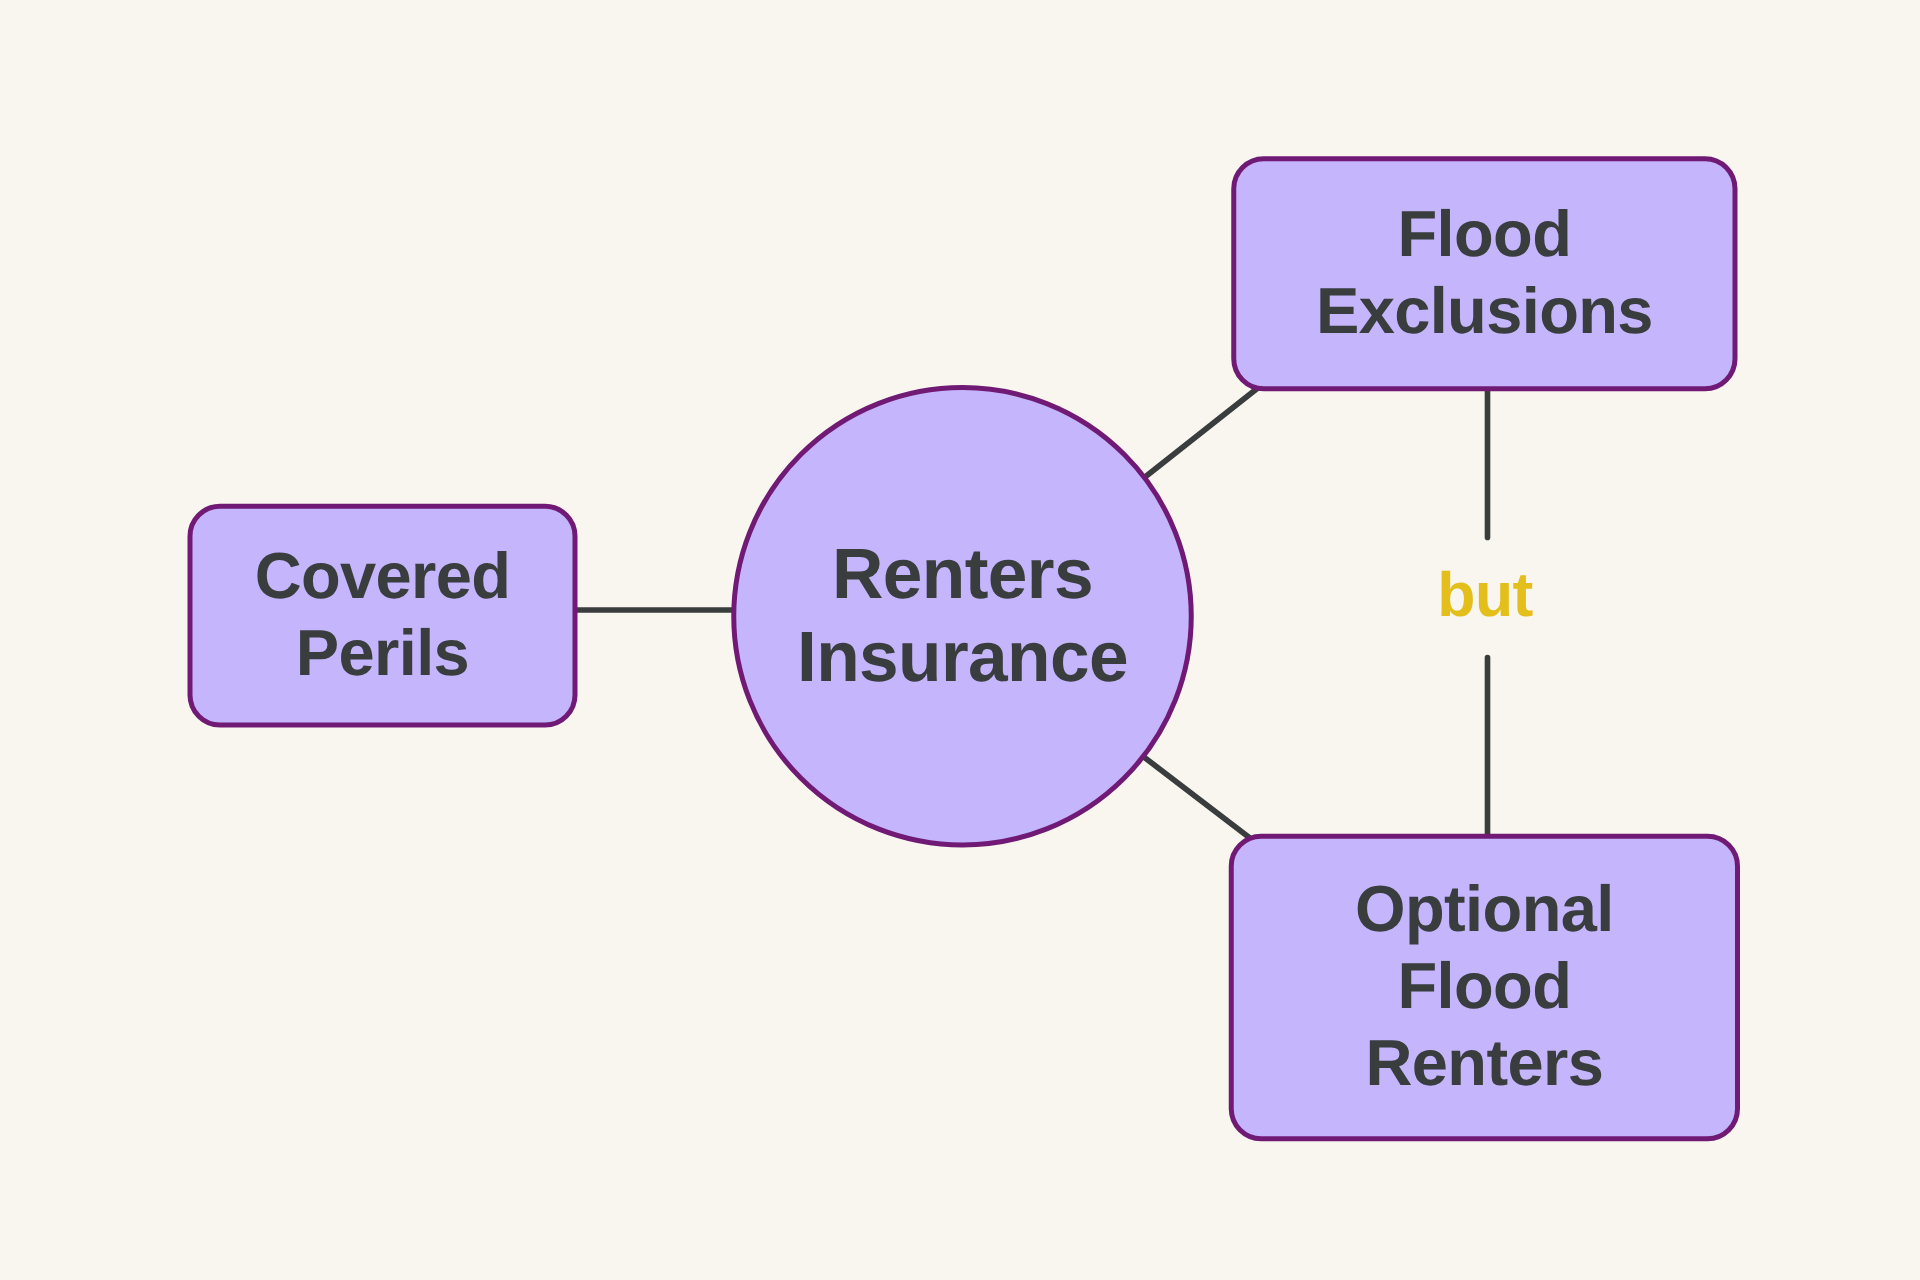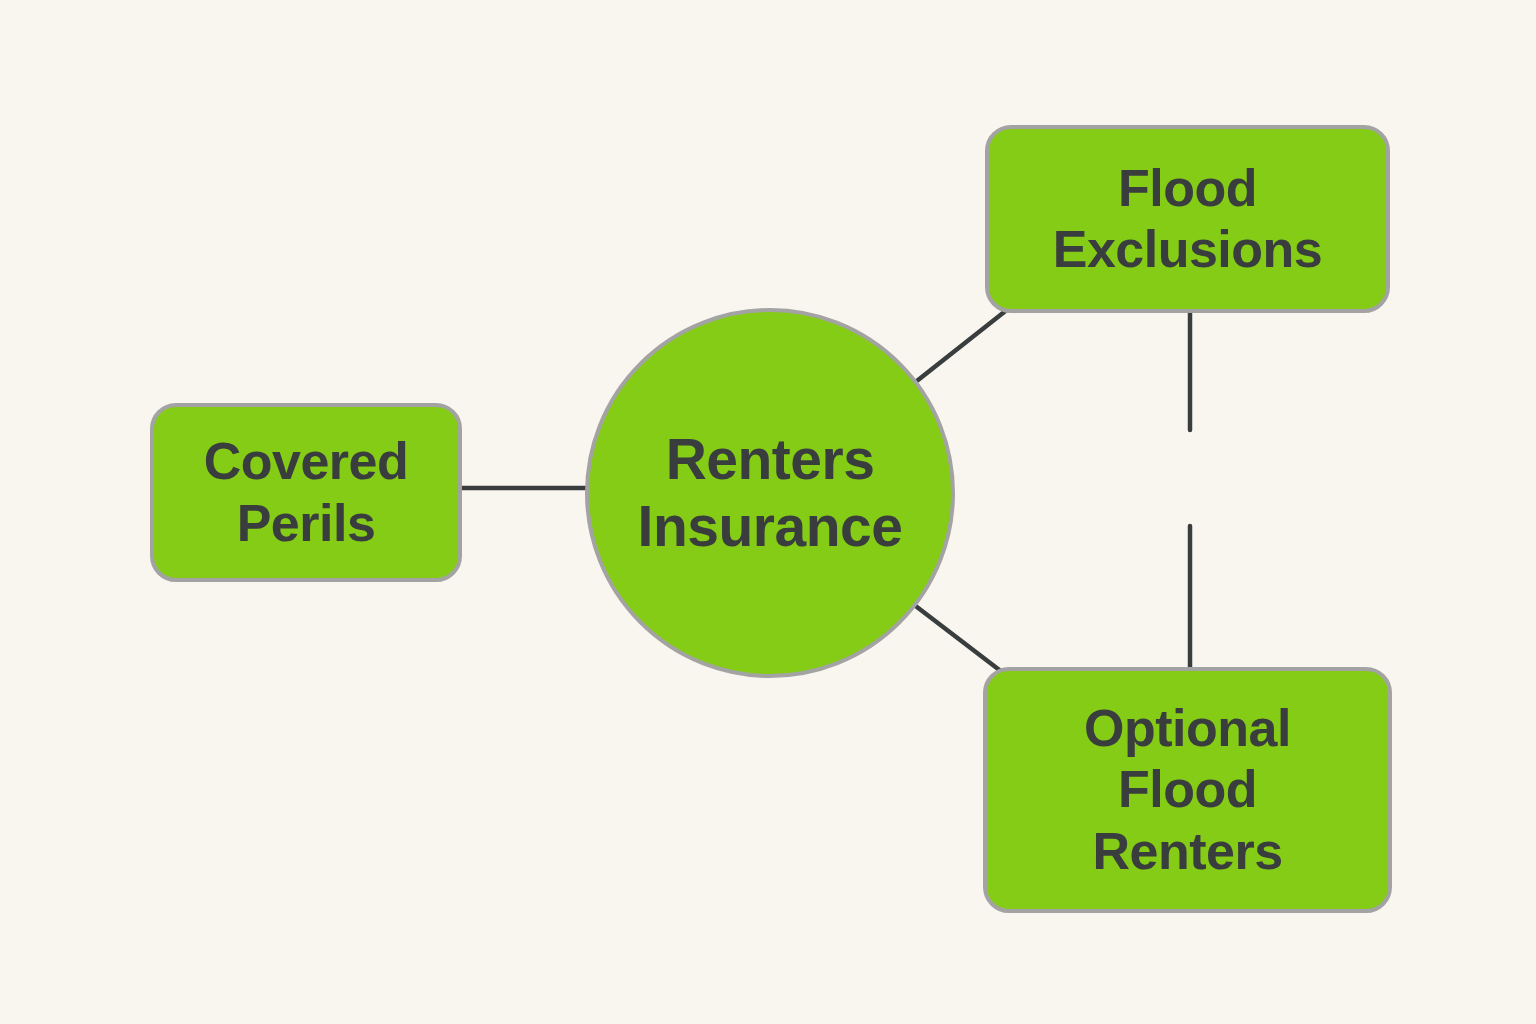--- a/index.html
+++ b/index.html
@@ -27,22 +27,22 @@
     stroke-width: 4.5;
     stroke-linecap: round;
   }
   .node {
     position: absolute;
     display: flex;
     align-items: center;
     justify-content: center;
     text-align: center;
     box-sizing: border-box;
-    background: #84cc16;
-    border: 4px solid #a3a3a3;
+    background: #c4b5fd;
+    border: 4px solid #701a75;
     color: #3A3D3E;
     font-weight: 700;
     white-space: pre-line;
     line-height: 1.18;
     letter-spacing: -0.5px;
   }
   .node-circle {
     left: 585px;
     top: 308px;
     width: 370px;
@@ -114,14 +114,15 @@
     <span>Flood
 Exclusions</span>
   </div>
 
   <div class="node node-box node-optional-flood-coverage">
     <span>Optional
 Flood
 Renters</span>
   </div>
 
+  <div class="edge-label">but</div>
 
 </div>
 
 </body></html>

